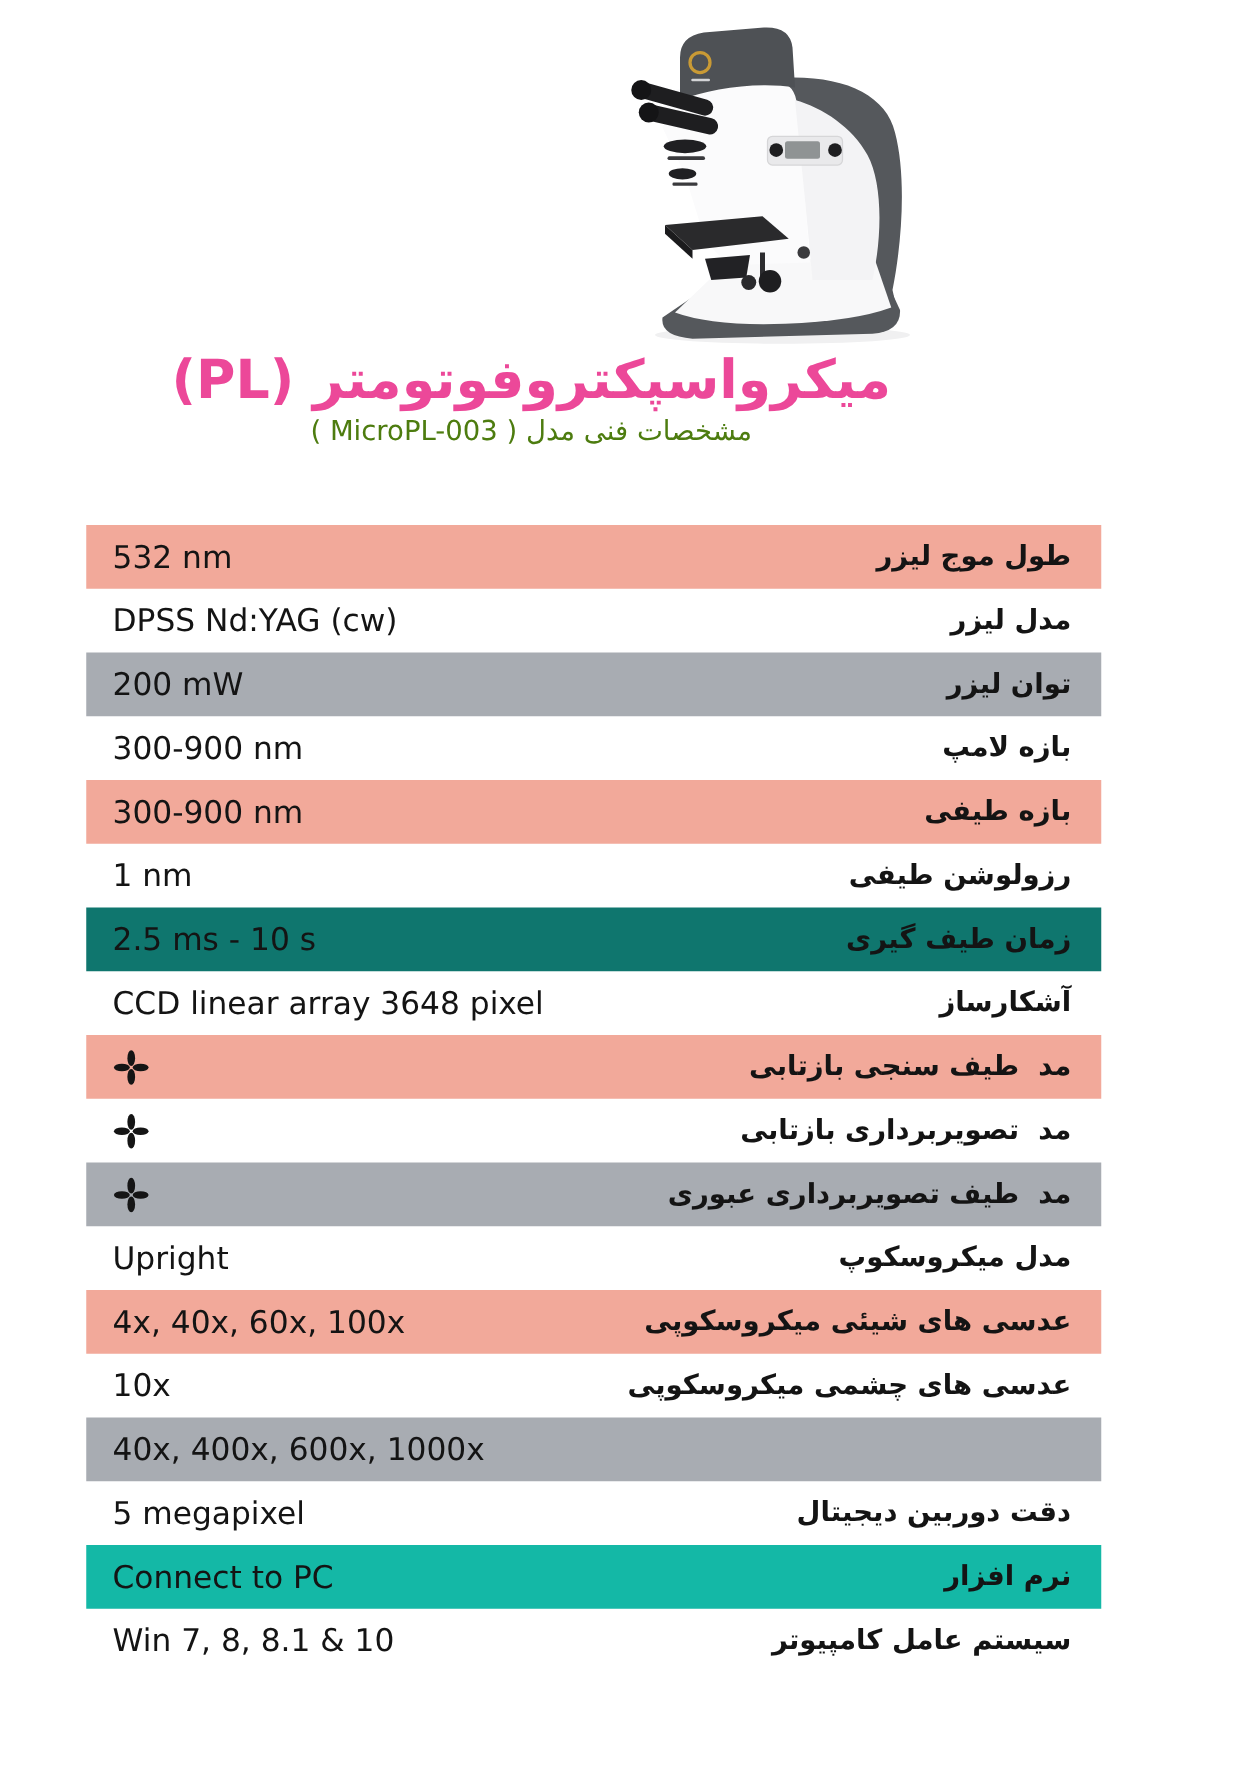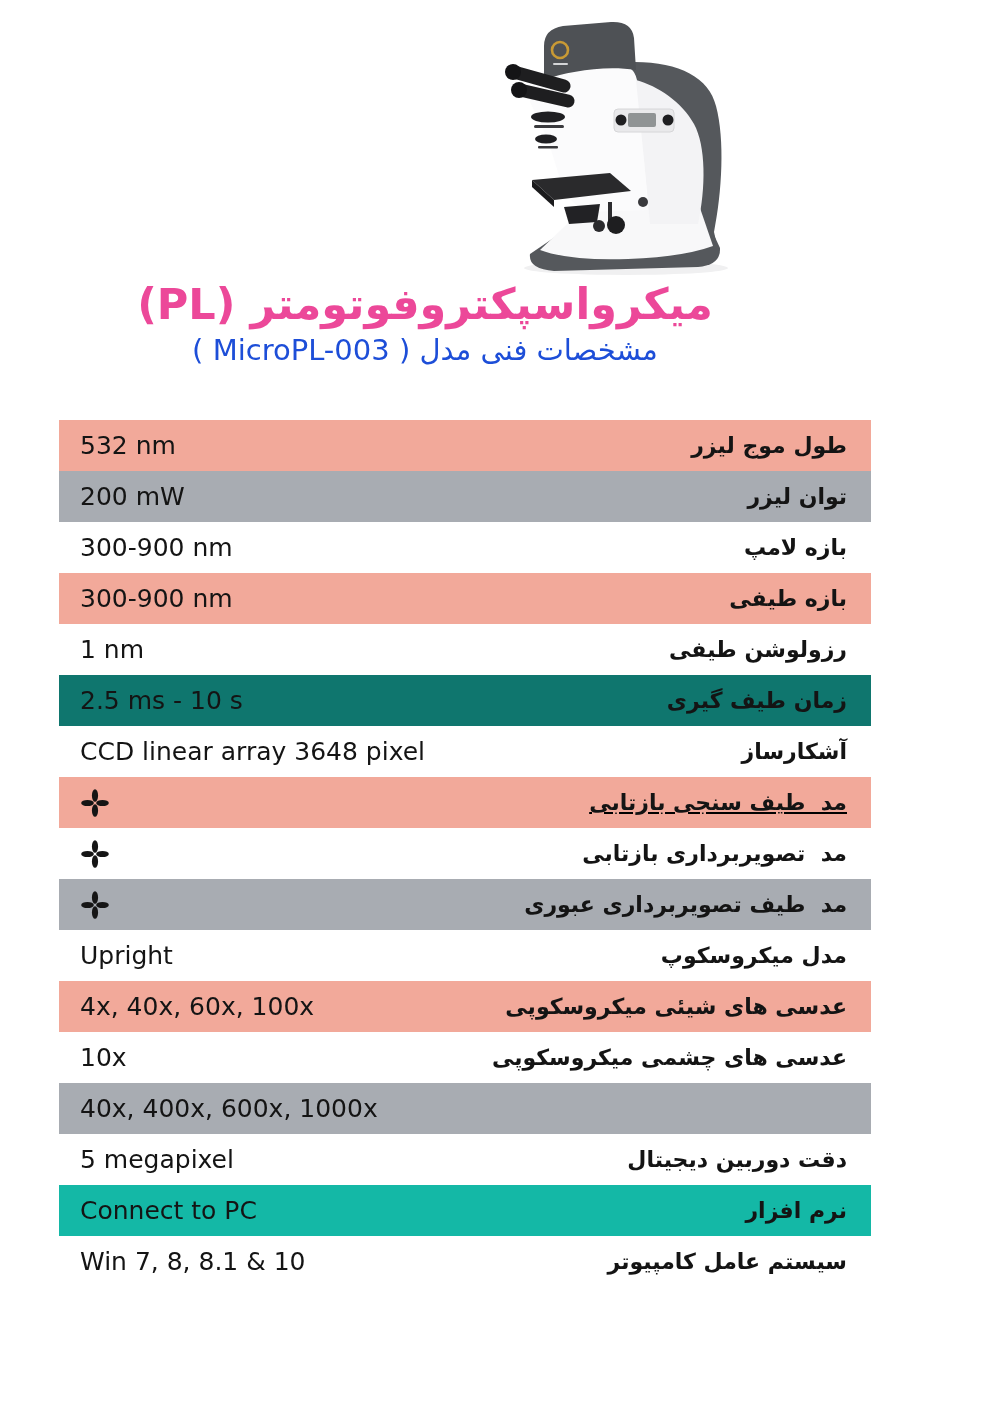--- a/index.html
+++ b/index.html
@@ -13,25 +13,25 @@
   
   .microscope-wrap{position:absolute;left:468px;top:10px;width:300px;height:268px;}
 
   
   .header{position:absolute;left:25px;top:280px;width:800px;text-align:center;}
   .title{
     font-size:43px;font-weight:700;color:#ec4899;line-height:1.15;
     letter-spacing:0px;
   }
   .subtitle{
-    margin-top:4px;font-size:29px;font-weight:400;color:#1d4ed8;line-height:1.2;
+    margin-top:4px;font-size:22px;font-weight:400;color:#4d7c0f;line-height:1.2;
   }
 
   
-  .spec-table{position:absolute;left:59px;top:420px;width:812px;}
+  .spec-table{position:absolute;left:69px;top:420px;width:812px;}
   .row{
     height:51px;display:flex;align-items:center;justify-content:space-between;
     direction:ltr;
   }
   .value{
     padding-left:21px;font-size:25px;color:#141414;font-weight:400;
     white-space:pre;display:flex;align-items:center;
   }
   .label{
     padding-right:24px;font-size:22px;font-weight:700;color:#141414;
@@ -106,20 +106,24 @@
   <div class="header">
     <div class="title" dir="rtl">میکرواسپکتروفوتومتر (PL)</div>
     <div class="subtitle" dir="rtl">مشخصات فنی مدل ( MicroPL-003 )</div>
   </div>
 
   <div class="spec-table">
       <div class="row" style="background: rgb(242, 169, 154);">
         <div class="value">532 nm</div>
         <div class="label">طول موج لیزر</div>
       </div>
+      <div class="row" style="background: transparent;">
+        <div class="value">DPSS Nd:YAG (cw)</div>
+        <div class="label">مدل لیزر</div>
+      </div>
       <div class="row" style="background: rgb(168, 172, 178); justify-content: space-between;">
         <div class="value">200 mW</div>
         <div class="label">توان لیزر</div>
       </div>
       <div class="row" style="background: transparent;">
         <div class="value">300-900 nm</div>
         <div class="label">بازه لامپ</div>
       </div>
       <div class="row" style="background: rgb(242, 169, 154);">
         <div class="value">300-900 nm</div>
@@ -130,21 +134,21 @@
         <div class="label">رزولوشن طیفی</div>
       </div>
       <div class="row" style="background: #0f766e;">
         <div class="value">2.5 ms - 10 s</div>
         <div class="label">زمان طیف گیری</div>
       </div>
       <div class="row" style="background: transparent;">
         <div class="value">CCD linear array 3648 pixel</div>
         <div class="label">آشکارساز</div>
       </div>
-      <div class="row" style="background: rgb(242, 169, 154); text-decoration: underline;">
+      <div class="row" style="background: rgb(242, 169, 154);">
         <div class="value"><svg class="petal-icon" width="30" height="30" viewBox="-18 -18 36 36">
             <g fill="#151515">
               <ellipse cx="0" cy="-9" rx="3.7" ry="7.6" transform="rotate(0)"></ellipse>
               <ellipse cx="0" cy="-9" rx="3.7" ry="7.6" transform="rotate(90)"></ellipse>
               <ellipse cx="0" cy="-9" rx="3.7" ry="7.6" transform="rotate(180)"></ellipse>
               <ellipse cx="0" cy="-9" rx="3.7" ry="7.6" transform="rotate(270)"></ellipse>
             </g>
           </svg></div>
         <div class="label">مد  طیف سنجی بازتابی</div>
       </div>

